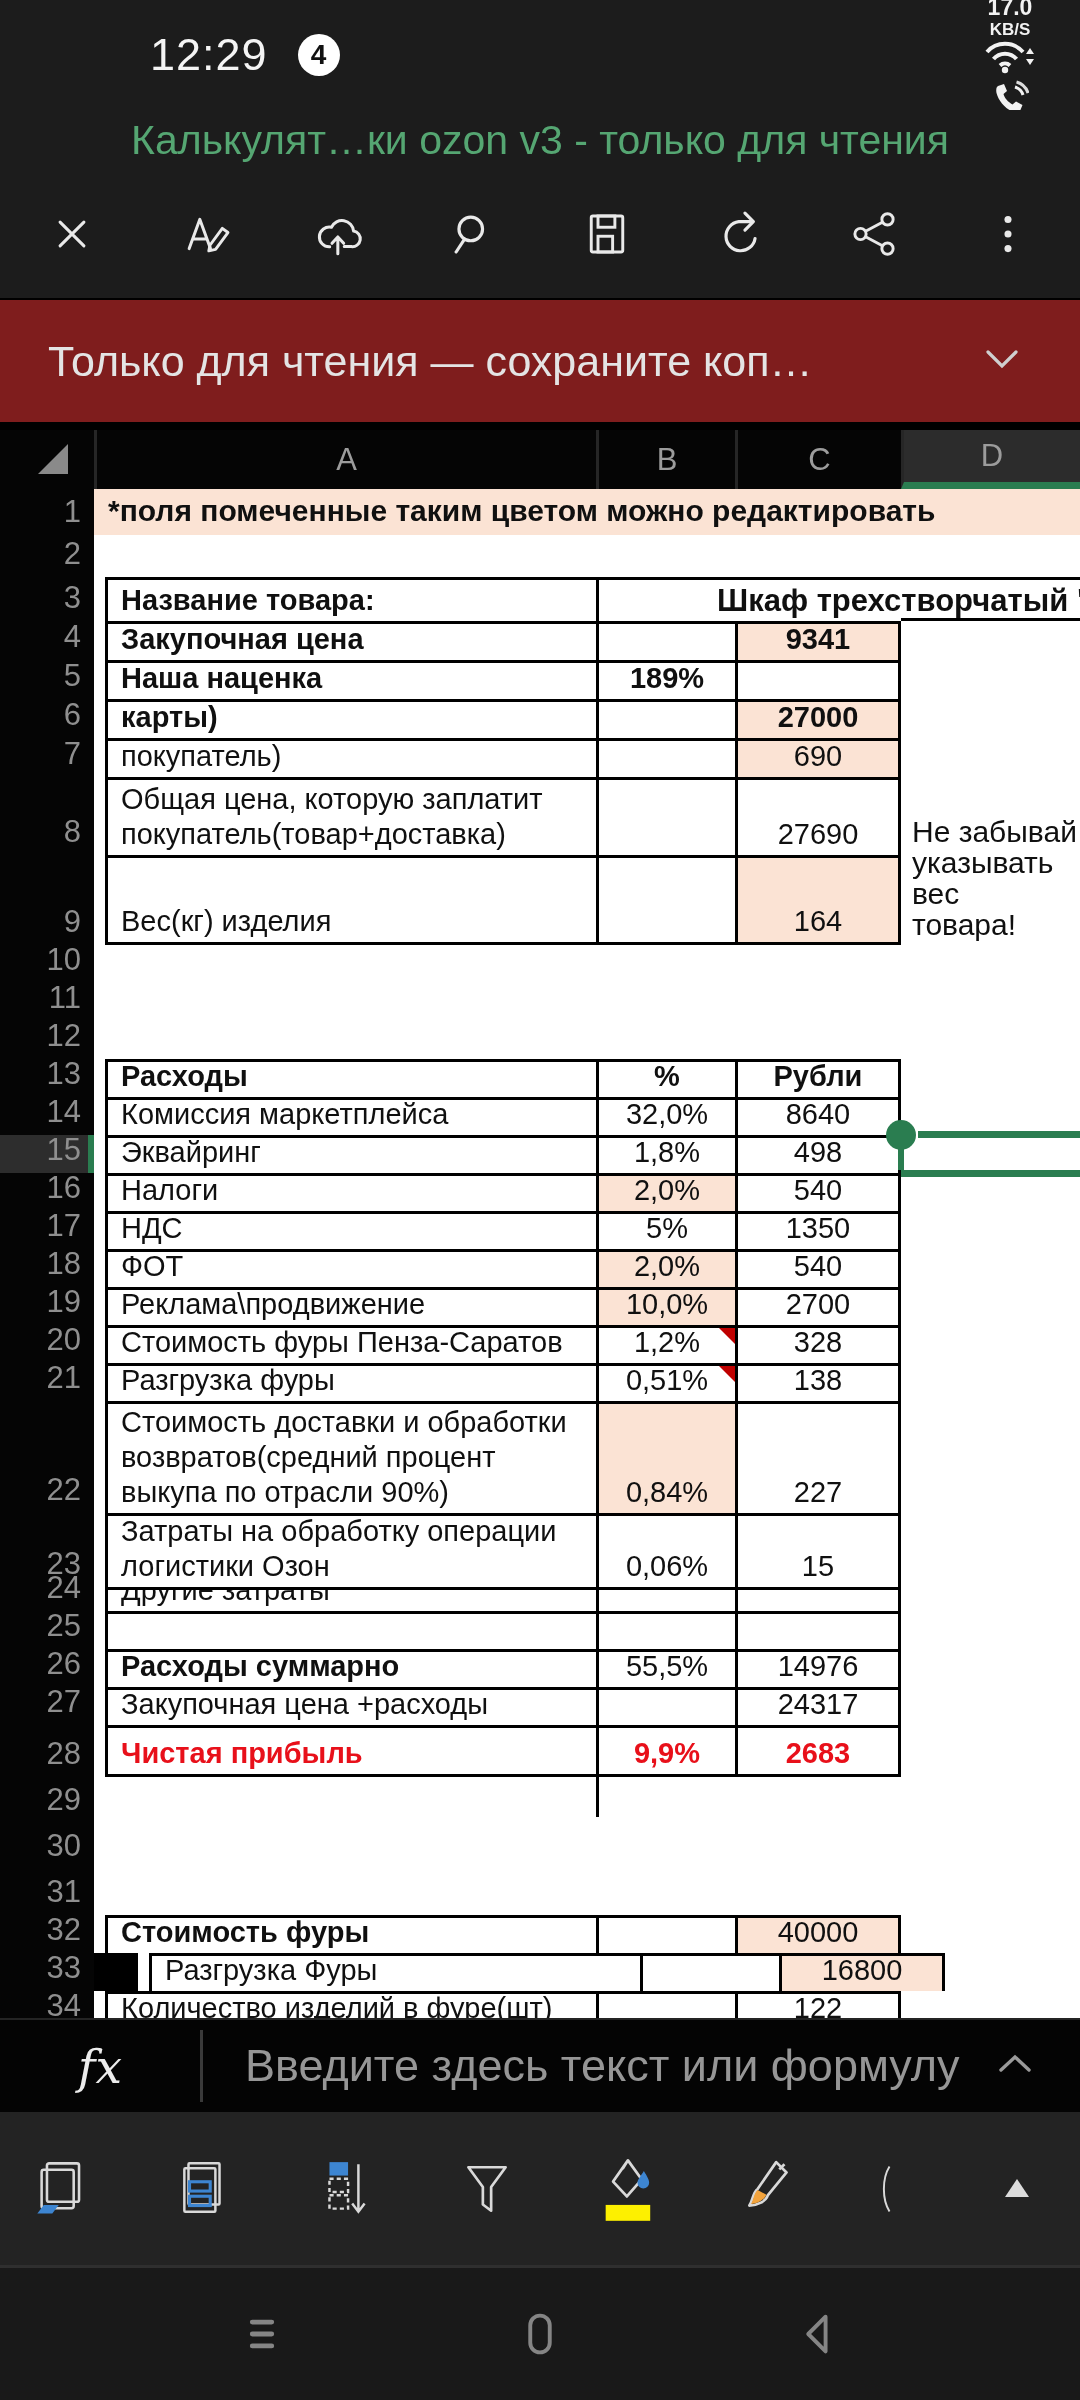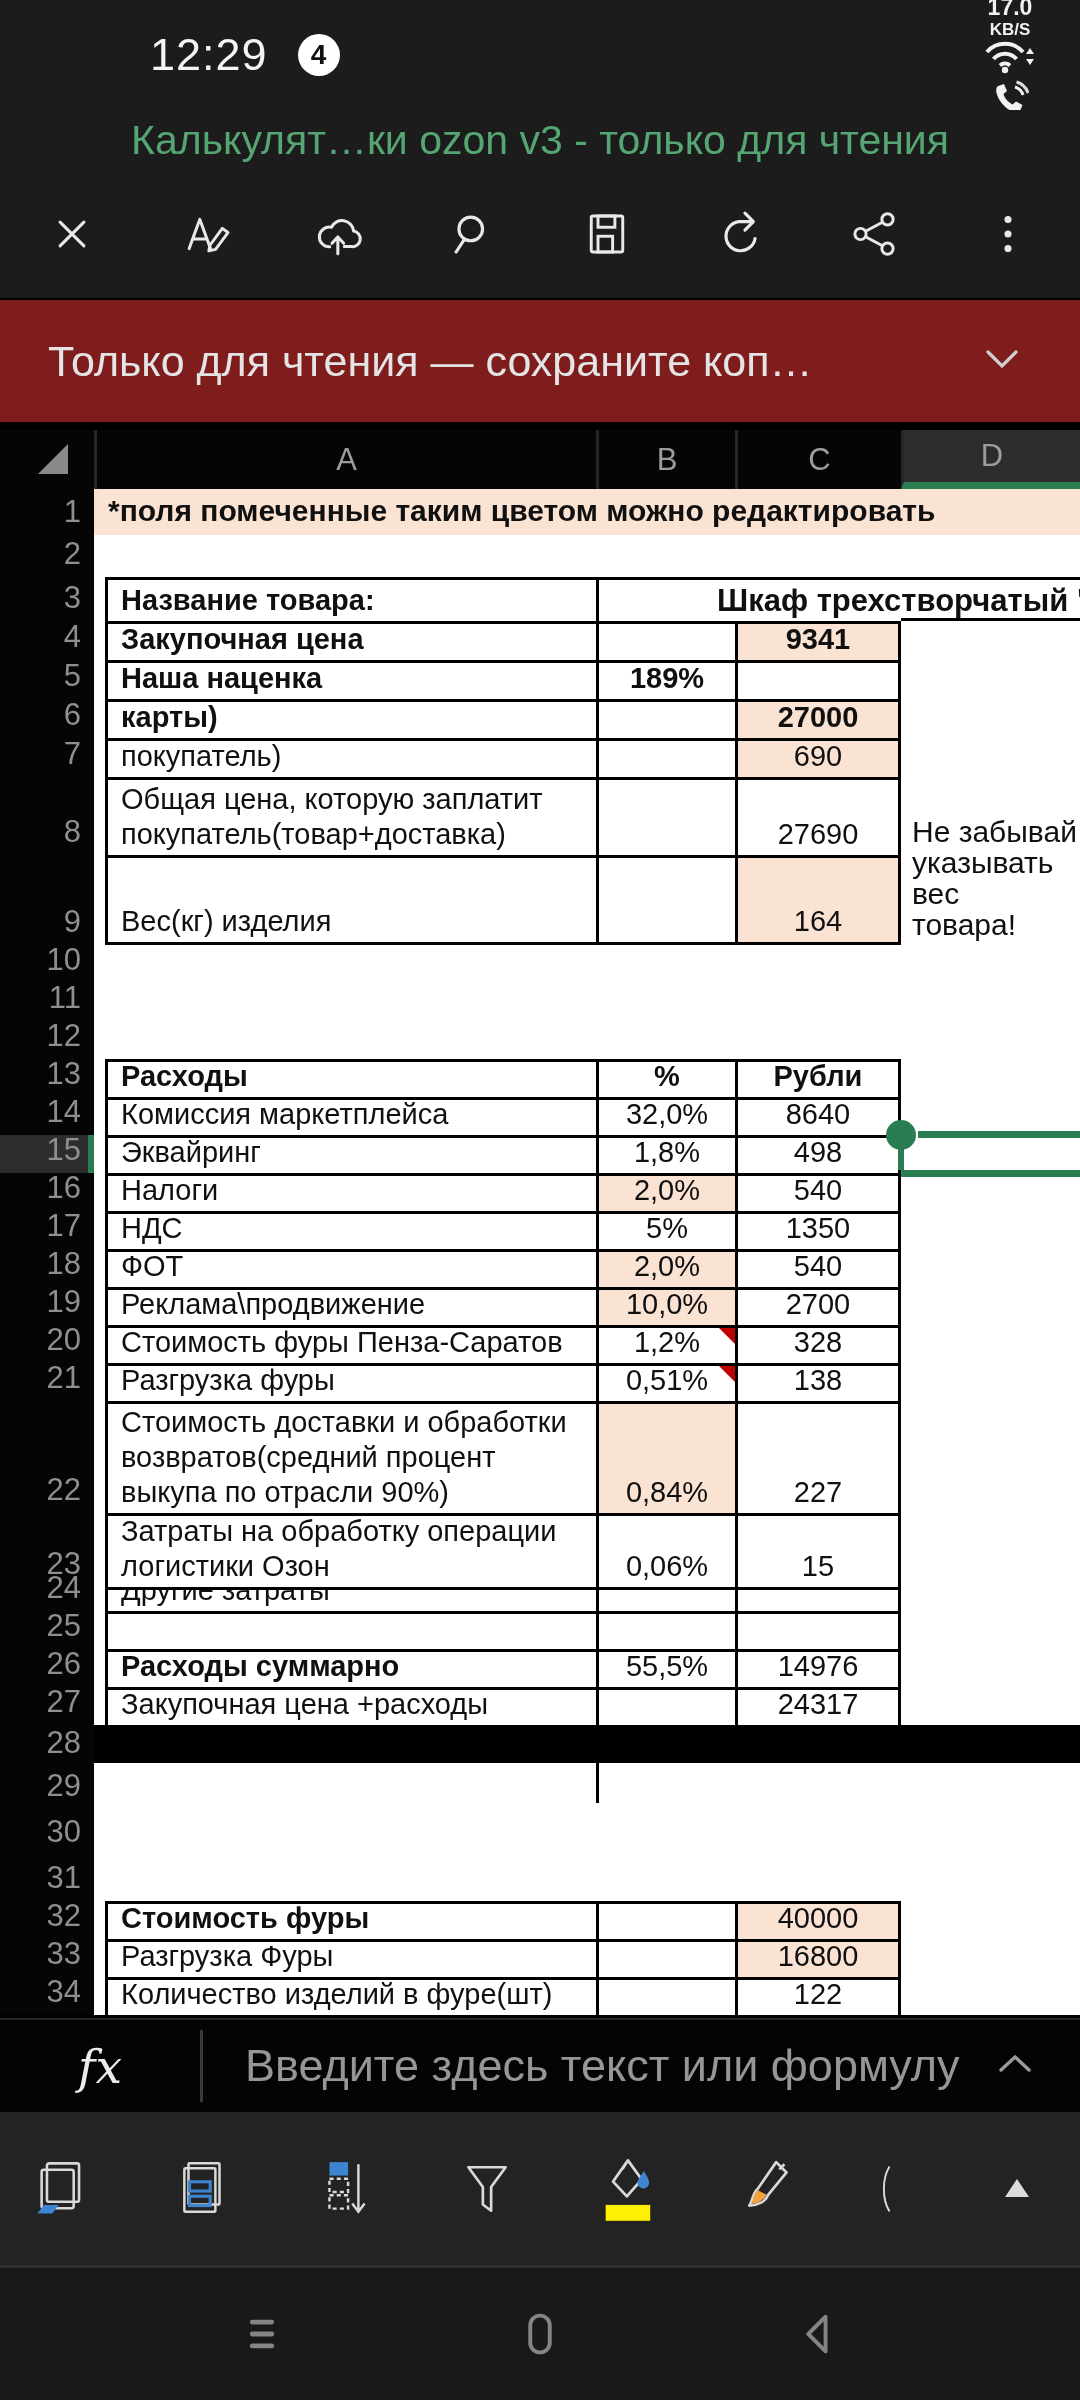--- a/index.html
+++ b/index.html
@@ -413,21 +413,21 @@
         </div>
       </div>
       <div class="g-row" style="height: 38px;">
         <div class="row-h">27</div>
         <div class="sheet-row">
           <div class="cell cA">Закупочная цена +расходы</div>
           <div class="cell cB"></div>
           <div class="cell cC">24317</div>
         </div>
       </div>
-      <div class="g-row" style="height: 38px; flex-direction: column;">
+      <div class="g-row" style="height: 52px;">
         <div class="row-h">28</div>
         <div class="sheet-row">
           <div class="cell cA b red bot">Чистая прибыль</div>
           <div class="cell cB b red bot">9,9%</div>
           <div class="cell cC b red bot">2683</div>
         </div>
       </div>
       <div class="g-row" style="height: 46px;">
         <div class="row-h">29</div>
         <div class="sheet-row">
@@ -443,21 +443,21 @@
         <div class="sheet-row"></div>
       </div>
       <div class="g-row" style="height: 38px;">
         <div class="row-h">32</div>
         <div class="sheet-row">
           <div class="cell cA b">Стоимость фуры</div>
           <div class="cell cB"></div>
           <div class="cell cC pf">40000</div>
         </div>
       </div>
-      <div class="g-row" style="height: 38px;">
+      <div class="g-row" style="height: 38px; gap: 44px;">
         <div class="row-h">33</div>
         <div class="sheet-row">
           <div class="cell cA">Разгрузка Фуры</div>
           <div class="cell cB"></div>
           <div class="cell cC pf">16800</div>
         </div>
       </div>
       <div class="g-row" style="height: 38px;">
         <div class="row-h">34</div>
         <div class="sheet-row">

